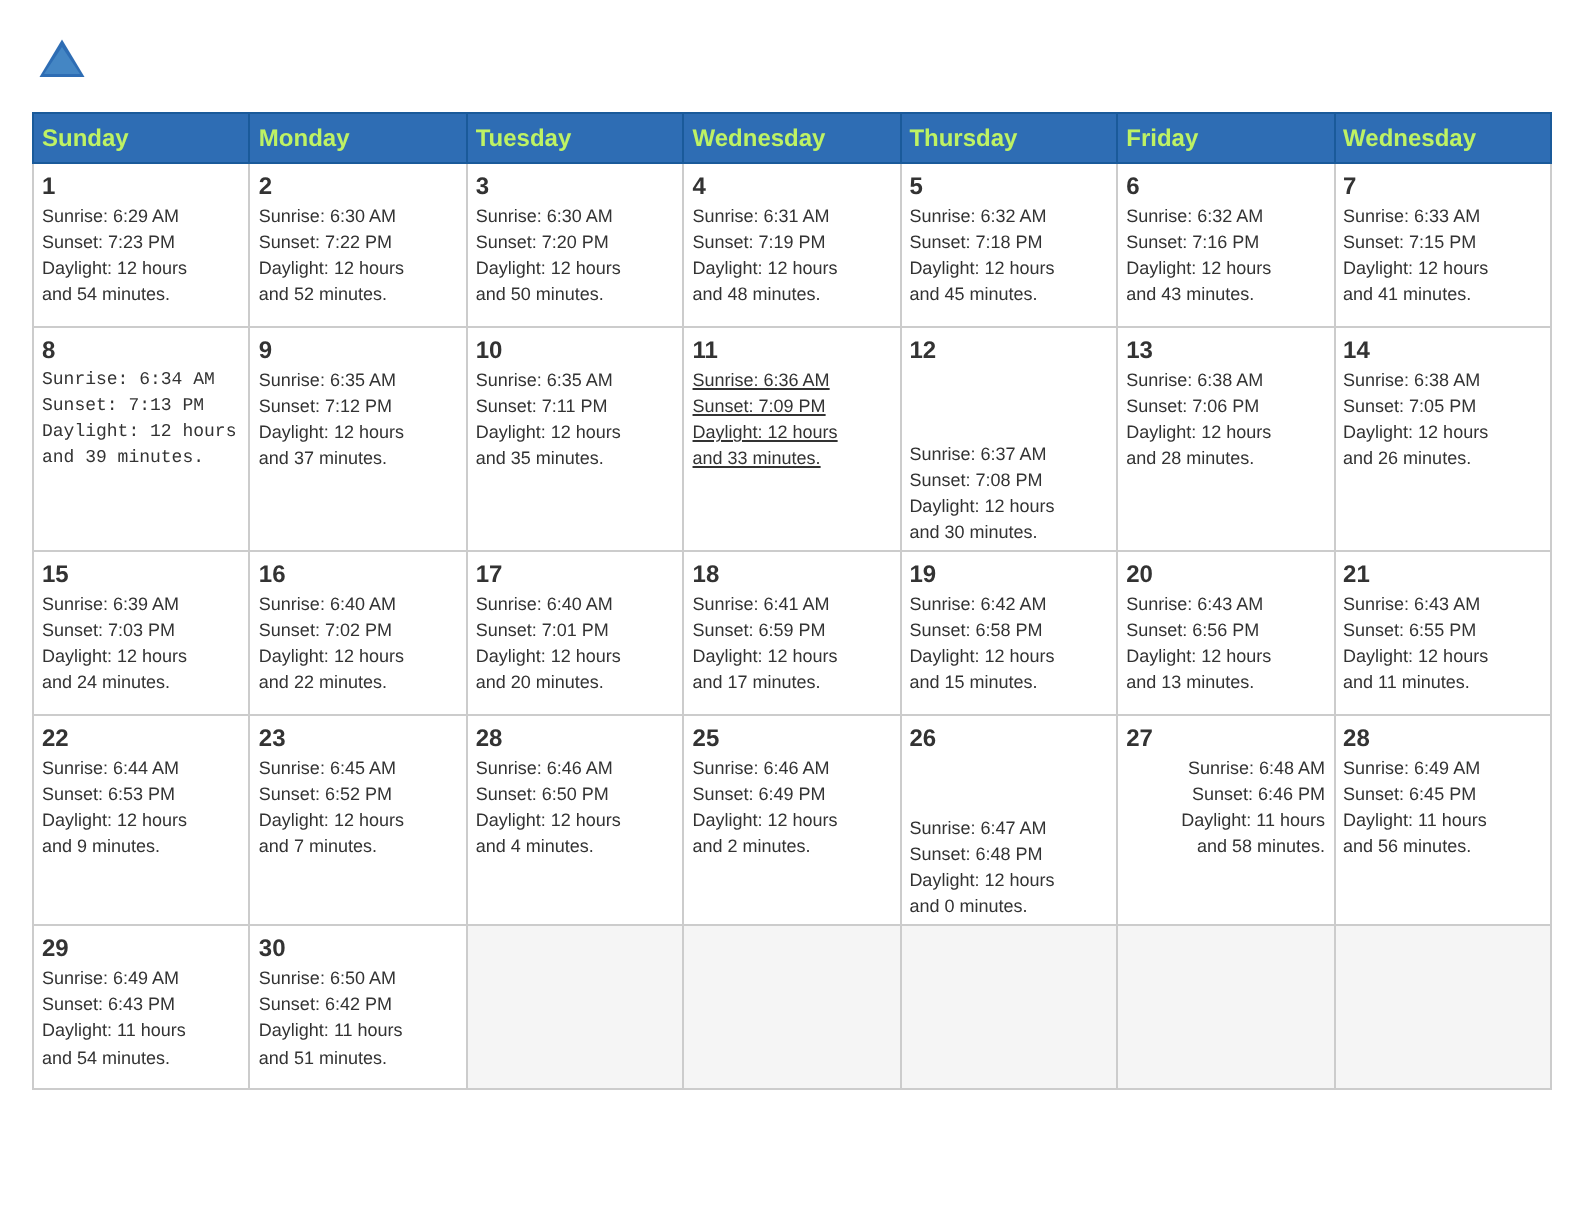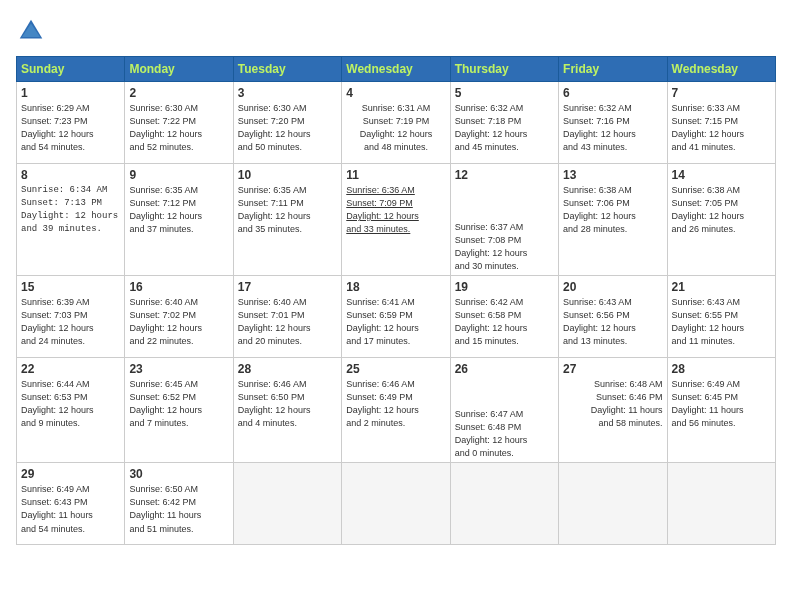--- a/index.html
+++ b/index.html
@@ -147,21 +147,21 @@
           </td>
           <td>
             <span class="day-num">3</span>
             <div class="day-detail" style="white-space: pre-line;">Sunrise: 6:30 AM
 Sunset: 7:20 PM
 Daylight: 12 hours
 and 50 minutes.</div>
           </td>
           <td>
             <span class="day-num">4</span>
-            <div class="day-detail" style="white-space: pre-line; text-align: center;">Sunrise: 6:31 AM
+            <div class="day-detail" style="white-space: pre-line;">Sunrise: 6:31 AM
 Sunset: 7:19 PM
 Daylight: 12 hours
 and 48 minutes.</div>
           </td>
           <td>
             <span class="day-num">5</span>
             <div class="day-detail" style="white-space: pre-line;">Sunrise: 6:32 AM
 Sunset: 7:18 PM
 Daylight: 12 hours
 and 45 minutes.</div>

